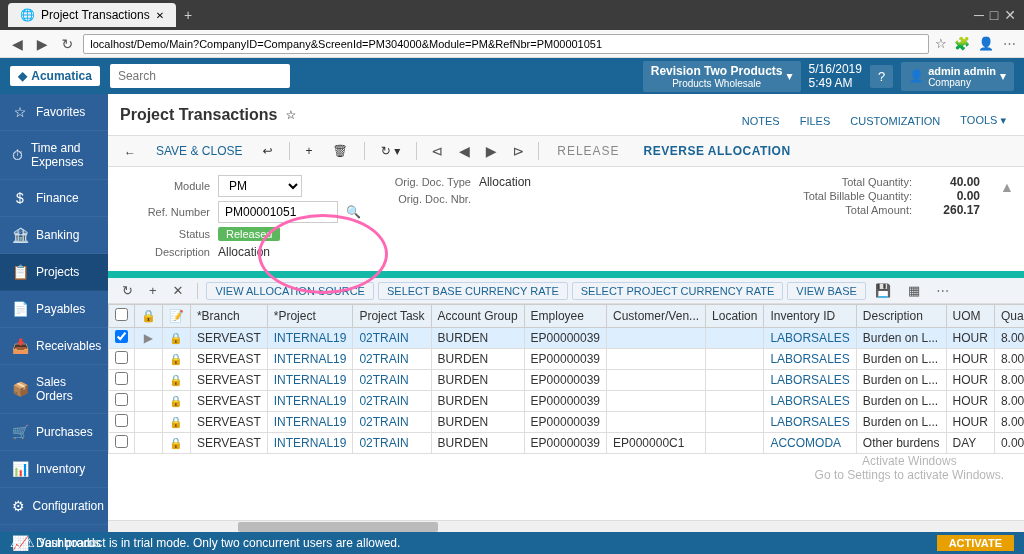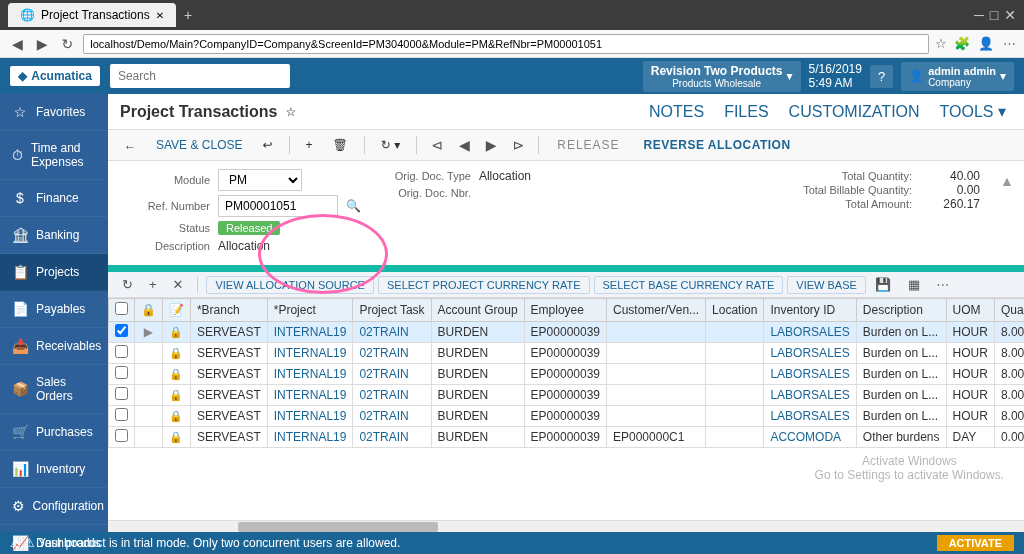--- a/index.html
+++ b/index.html
@@ -36,21 +36,21 @@
     .sidebar-item.active { background: #1a4a7a; }
     .sidebar-item-icon { font-size: 14px; width: 16px; text-align: center; }
 
     
     .content { flex: 1; background: white; display: flex; flex-direction: column; overflow: hidden; }
 
     
     .page-header { padding: 6px 12px; display: flex; align-items: center; gap: 8px; border-bottom: 1px solid #ddd; background: white; }
     .page-title { font-size: 16px; font-weight: bold; color: #333; }
     .page-header-actions { margin-left: auto; display: flex; gap: 8px; }
-    .page-header-btn { background: none; border: none; font-size: 16px; color: #1a6496; cursor: pointer; padding: 2px 6px; }
+    .page-header-btn { background: none; border: none; font-size: 11px; color: #1a6496; cursor: pointer; padding: 2px 6px; margin-top: 12px; }
 
     
     .toolbar { padding: 4px 8px; background: #f8f8f8; border-bottom: 1px solid #ddd; display: flex; align-items: center; gap: 4px; }
     .toolbar-btn { background: none; border: none; padding: 3px 8px; cursor: pointer; font-size: 12px; color: #333; border-radius: 2px; display: flex; align-items: center; gap: 3px; }
     .toolbar-btn.primary { color: #1a6496; }
     .toolbar-sep { width: 1px; height: 18px; background: #ccc; margin: 0 4px; }
     .toolbar-nav-btn { background: none; border: none; padding: 3px 6px; cursor: pointer; font-size: 14px; color: #555; }
     .release-btn { background: none; border: none; padding: 3px 10px; cursor: pointer; font-size: 12px; color: #888; letter-spacing: 1px; }
     .reverse-btn { background: none; border: none; padding: 3px 10px; cursor: pointer; font-size: 12px; color: #1a6496; letter-spacing: 0.5px; font-weight: bold; }
 
@@ -85,21 +85,21 @@
     .h-scroll { height: 12px; background: #f0f0f0; border-top: 1px solid #ddd; }
 
     
     .status-bar { background: #1a6496; color: white; height: 22px; display: flex; align-items: center; padding: 0 10px; font-size: 11px; }
     .activate-windows { position: absolute; bottom: 50px; right: 20px; text-align: center; color: rgba(0,0,0,0.3); font-size: 13px; pointer-events: none; }
 
     
     .circle-annotation { position: absolute; top: 120px; left: 150px; width: 130px; height: 80px; border: 3px solid #ff69b4; border-radius: 50%; pointer-events: none; z-index: 10; }
     .form-right-row { display: flex; align-items: center; gap: 8px; }
     .form-right-label { color: #666; font-size: 11px; width: 130px; text-align: right; }
-    .form-right-value { font-size: 12px; color: #333; min-width: 60px; text-align: right; }
+    .form-right-value { font-size: 12px; color: #333; min-width: 60px; text-align: right; font-weight: bold; }
   </style>
 </head>
 <body>
 
 <div class="browser-chrome">
   <div class="browser-tab">
     <span>🌐</span>
     <span>Project Transactions</span>
     <span class="browser-tab-close">✕</span>
   </div>
@@ -292,22 +292,22 @@
         <div style="width:12px; font-size:14px; color:#999; cursor:pointer; display:flex; align-items:flex-start; padding-top:4px;">▲</div>
       </div>
     </div>
 
     <div class="sub-toolbar">
       <button class="sub-icon-btn">↻</button>
       <button class="sub-icon-btn">+</button>
       <button class="sub-icon-btn">✕</button>
       <div style="width:1px;height:16px;background:#ccc;margin:0 4px;"></div>
       <button class="sub-toolbar-btn">VIEW ALLOCATION SOURCE</button>
+      <button class="sub-toolbar-btn">SELECT BASE CURRENCY RATE</button>
       <button class="sub-toolbar-btn">SELECT PROJECT CURRENCY RATE</button>
-      <button class="sub-toolbar-btn">SELECT BASE CURRENCY RATE</button>
       <button class="sub-toolbar-btn">VIEW BASE</button>
       <button class="sub-icon-btn">💾</button>
       <button class="sub-icon-btn">▦</button>
       <button class="sub-icon-btn">⋯</button>
     </div>
 
     <div class="table-container">
       <table>
         <thead>
           <tr>

